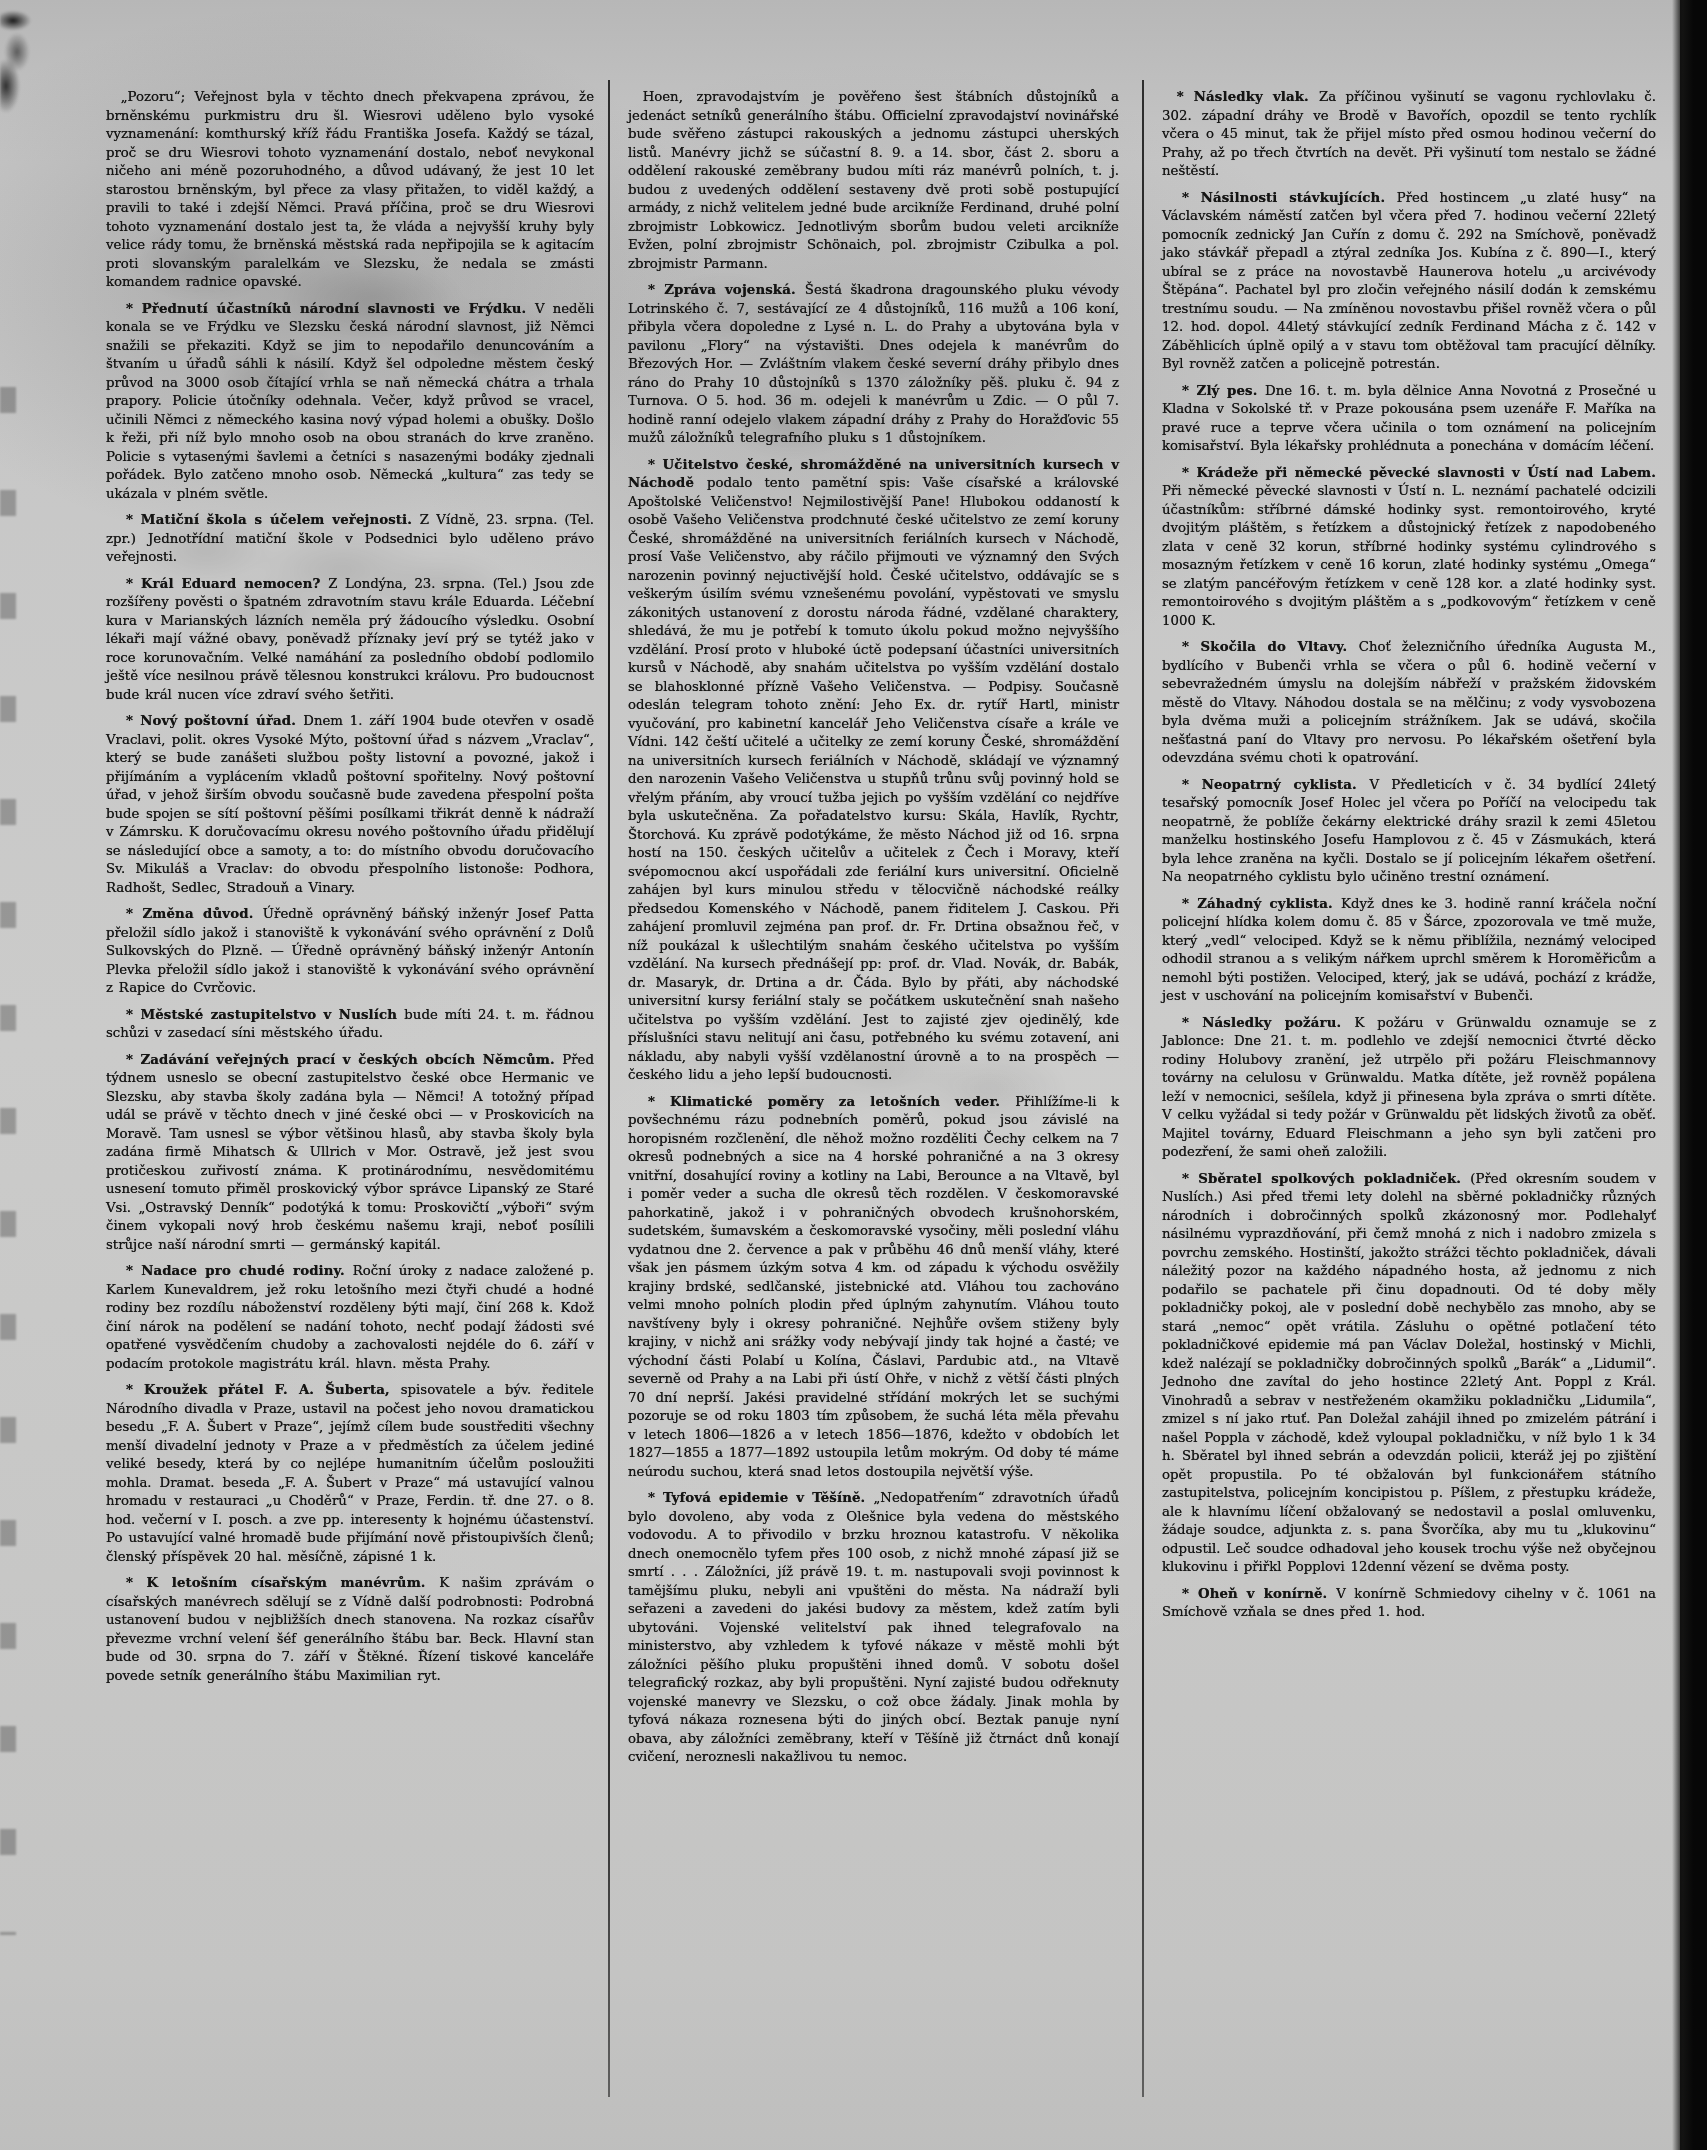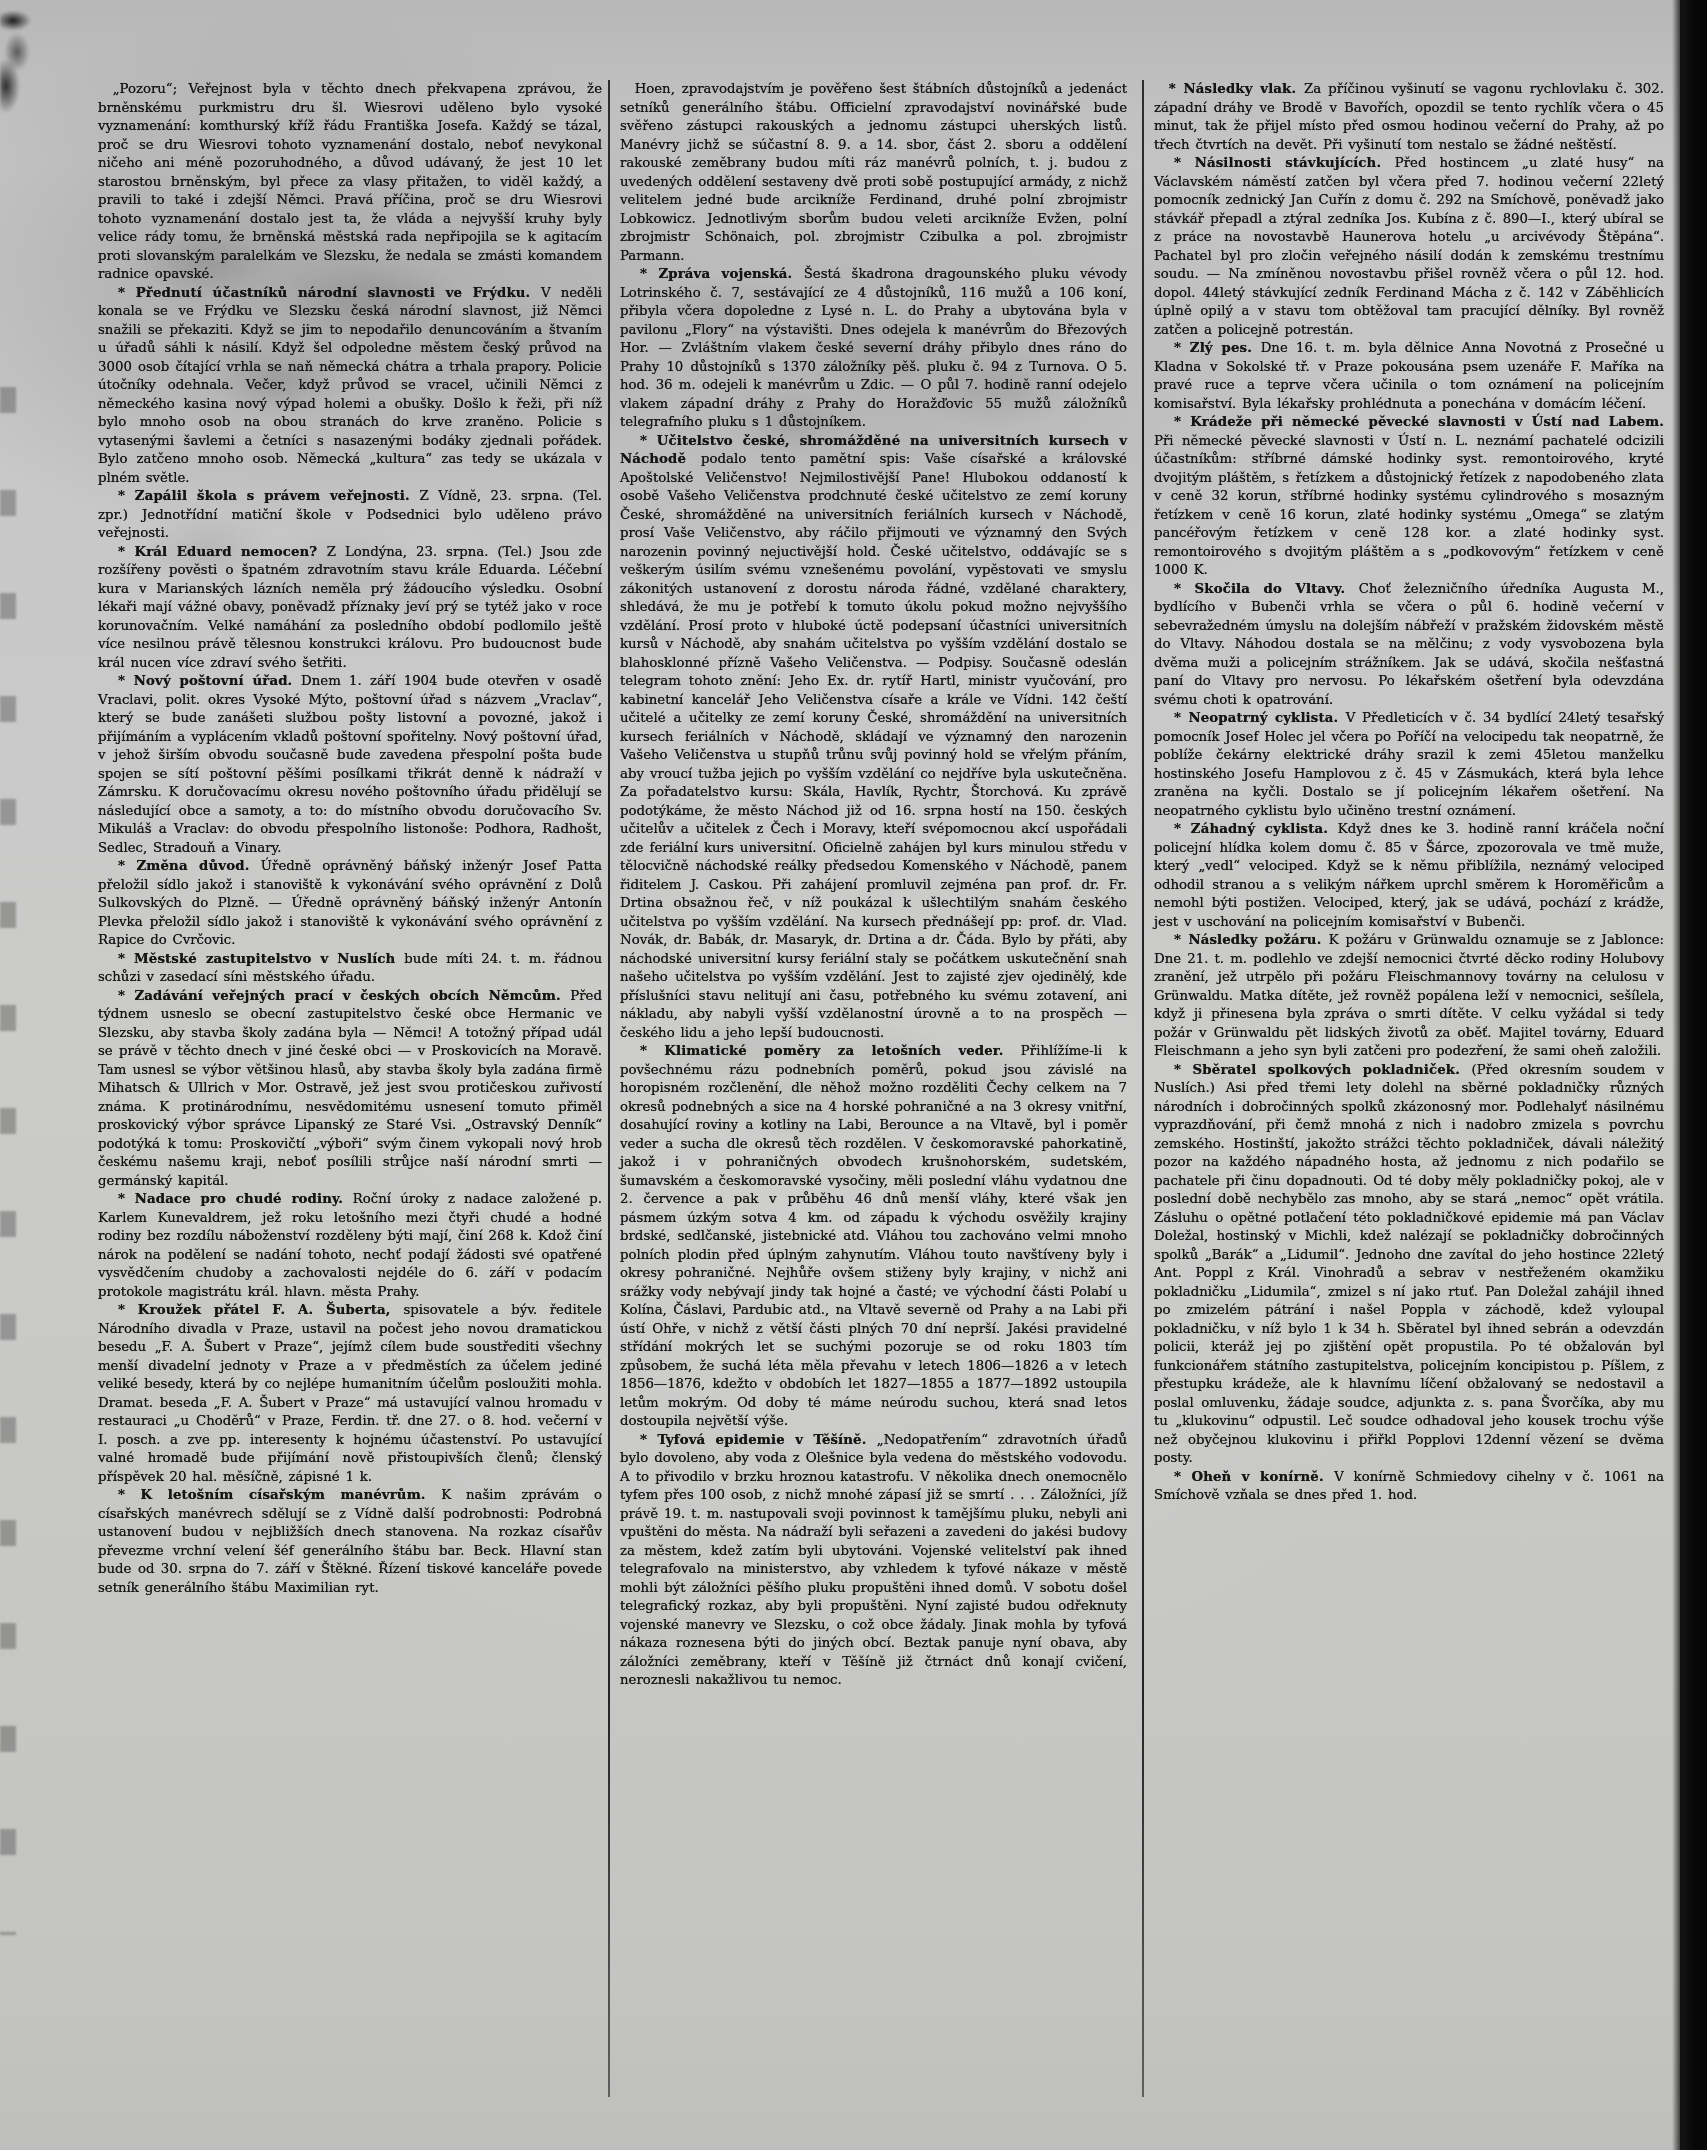--- a/index.html
+++ b/index.html
@@ -17,21 +17,21 @@
       linear-gradient(180deg,#b7b7b7 0%,#c6c6c6 7%,#cbcbca 45%,#c4c4c3 85%,#b9b9b8 100%);
   }
   .col{
     position:absolute;top:80px;
     color:#151514;
   }
   .col-1{left:98px;width:504px;}
   .col-2{left:620px;width:507px;}
   .col-3{left:1154px;width:510px;}
   .article{
-    margin:0;text-align:justify;text-indent:1.5em;
+    margin:8px;text-align:justify;text-indent:1.5em;
     font-size:13.3px;line-height:18.5px;
     text-shadow:0 0 0.4px rgba(10,10,10,.65), 0 0 0.9px rgba(20,20,20,.22);
     word-spacing:.12em;
   }
   .article:first-child{text-indent:1.1em;}
   .lead{font-weight:bold;letter-spacing:.01em;}
   .vrule{
     position:absolute;top:80px;height:2017px;width:2.2px;
     background:linear-gradient(180deg,rgba(20,20,20,.85),rgba(25,25,25,.95) 20%,rgba(18,18,18,.9) 80%,rgba(30,30,30,.6));
   }
@@ -72,21 +72,21 @@
 
 <div class="page">
   <div class="bleed bleed-1"></div>
   <div class="bleed bleed-2"></div>
   <div class="bleed bleed-3"></div>
   <div class="bleed bleed-4"></div>
 
   <div class="col col-1">
       <p class="article">„Pozoru“; Veřejnost byla v těchto dnech překvapena zprávou, že brněnskému purkmistru dru šl. Wiesrovi uděleno bylo vysoké vyznamenání: komthurský kříž řádu Františka Josefa. Každý se tázal, proč se dru Wiesrovi tohoto vyznamenání dostalo, neboť nevykonal ničeho ani méně pozoruhodného, a důvod udávaný, že jest 10 let starostou brněnským, byl přece za vlasy přitažen, to viděl každý, a pravili to také i zdejší Němci. Pravá příčina, proč se dru Wiesrovi tohoto vyznamenání dostalo jest ta, že vláda a nejvyšší kruhy byly velice rády tomu, že brněnská městská rada nepřipojila se k agitacím proti slovanským paralelkám ve Slezsku, že nedala se zmásti komandem radnice opavské.</p>
       <p class="article"><b class="lead">* Přednutí účastníků národní slavnosti ve Frýdku. </b>V neděli konala se ve Frýdku ve Slezsku česká národní slavnost, již Němci snažili se překaziti. Když se jim to nepodařilo denuncováním a štvaním u úřadů sáhli k násilí. Když šel odpoledne městem český průvod na 3000 osob čítající vrhla se naň německá chátra a trhala prapory. Policie útočníky odehnala. Večer, když průvod se vracel, učinili Němci z německého kasina nový výpad holemi a obušky. Došlo k řeži, při níž bylo mnoho osob na obou stranách do krve zraněno. Policie s vytasenými šavlemi a četníci s nasazenými bodáky zjednali pořádek. Bylo zatčeno mnoho osob. Německá „kultura“ zas tedy se ukázala v plném světle.</p>
-      <p class="article"><b class="lead">* Zapálil škola s právem veřejnosti. </b>Z Vídně, 23. srpna. (Tel. zpr.) Jednotřídní matiční škole v Podsednici bylo uděleno právo veřejnosti.</p>
+      <p class="article"><b class="lead">* Matiční škola s účelem veřejnosti. </b>Z Vídně, 23. srpna. (Tel. zpr.) Jednotřídní matiční škole v Podsednici bylo uděleno právo veřejnosti.</p>
       <p class="article"><b class="lead">* Král Eduard nemocen? </b>Z Londýna, 23. srpna. (Tel.) Jsou zde rozšířeny pověsti o špatném zdravotním stavu krále Eduarda. Léčební kura v Marianských lázních neměla prý žádoucího výsledku. Osobní lékaři mají vážné obavy, poněvadž příznaky jeví prý se tytéž jako v roce korunovačním. Velké namáhání za posledního období podlomilo ještě více nesilnou právě tělesnou konstrukci královu. Pro budoucnost bude král nucen více zdraví svého šetřiti.</p>
       <p class="article"><b class="lead">* Nový poštovní úřad. </b>Dnem 1. září 1904 bude otevřen v osadě Vraclavi, polit. okres Vysoké Mýto, poštovní úřad s názvem „Vraclav“, který se bude zanášeti službou pošty listovní a povozné, jakož i přijímáním a vyplácením vkladů poštovní spořitelny. Nový poštovní úřad, v jehož širším obvodu současně bude zavedena přespolní pošta bude spojen se sítí poštovní pěšími posílkami třikrát denně k nádraží v Zámrsku. K doručovacímu okresu nového poštovního úřadu přidělují se následující obce a samoty, a to: do místního obvodu doručovacího Sv. Mikuláš a Vraclav: do obvodu přespolního listonoše: Podhora, Radhošt, Sedlec, Stradouň a Vinary.</p>
       <p class="article"><b class="lead">* Změna důvod. </b>Úředně oprávněný báňský inženýr Josef Patta přeložil sídlo jakož i stanoviště k vykonávání svého oprávnění z Dolů Sulkovských do Plzně. — Úředně oprávněný báňský inženýr Antonín Plevka přeložil sídlo jakož i stanoviště k vykonávání svého oprávnění z Rapice do Cvrčovic.</p>
       <p class="article"><b class="lead">* Městské zastupitelstvo v Nuslích </b>bude míti 24. t. m. řádnou schůzi v zasedací síni městského úřadu.</p>
       <p class="article"><b class="lead">* Zadávání veřejných prací v českých obcích Němcům. </b>Před týdnem usneslo se obecní zastupitelstvo české obce Hermanic ve Slezsku, aby stavba školy zadána byla — Němci! A totožný případ udál se právě v těchto dnech v jiné české obci — v Proskovicích na Moravě. Tam usnesl se výbor většinou hlasů, aby stavba školy byla zadána firmě Mihatsch &amp; Ullrich v Mor. Ostravě, jež jest svou protičeskou zuřivostí známa. K protinárodnímu, nesvědomitému usnesení tomuto přiměl proskovický výbor správce Lipanský ze Staré Vsi. „Ostravský Denník“ podotýká k tomu: Proskovičtí „výboři“ svým činem vykopali nový hrob českému našemu kraji, neboť posílili strůjce naší národní smrti — germánský kapitál.</p>
       <p class="article"><b class="lead">* Nadace pro chudé rodiny. </b>Roční úroky z nadace založené p. Karlem Kunevaldrem, jež roku letošního mezi čtyři chudé a hodné rodiny bez rozdílu náboženství rozděleny býti mají, činí 268 k. Kdož činí nárok na podělení se nadání tohoto, nechť podají žádosti své opatřené vysvědčením chudoby a zachovalosti nejdéle do 6. září v podacím protokole magistrátu král. hlavn. města Prahy.</p>
       <p class="article"><b class="lead">* Kroužek přátel F. A. Šuberta, </b>spisovatele a býv. ředitele Národního divadla v Praze, ustavil na počest jeho novou dramatickou besedu „F. A. Šubert v Praze“, jejímž cílem bude soustřediti všechny menší divadelní jednoty v Praze a v předměstích za účelem jediné veliké besedy, která by co nejlépe humanitním účelům posloužiti mohla. Dramat. beseda „F. A. Šubert v Praze“ má ustavující valnou hromadu v restauraci „u Choděrů“ v Praze, Ferdin. tř. dne 27. o 8. hod. večerní v I. posch. a zve pp. interesenty k hojnému účastenství. Po ustavující valné hromadě bude přijímání nově přistoupivších členů; členský příspěvek 20 hal. měsíčně, zápisné 1 k.</p>
       <p class="article"><b class="lead">* K letošním císařským manévrům. </b>K našim zprávám o císařských manévrech sdělují se z Vídně další podrobnosti: Podrobná ustanovení budou v nejbližších dnech stanovena. Na rozkaz císařův převezme vrchní velení šéf generálního štábu bar. Beck. Hlavní stan bude od 30. srpna do 7. září v Štěkné. Řízení tiskové kanceláře povede setník generálního štábu Maximilian ryt.</p>
     </div>
   <div class="vrule vrule-1"></div>

